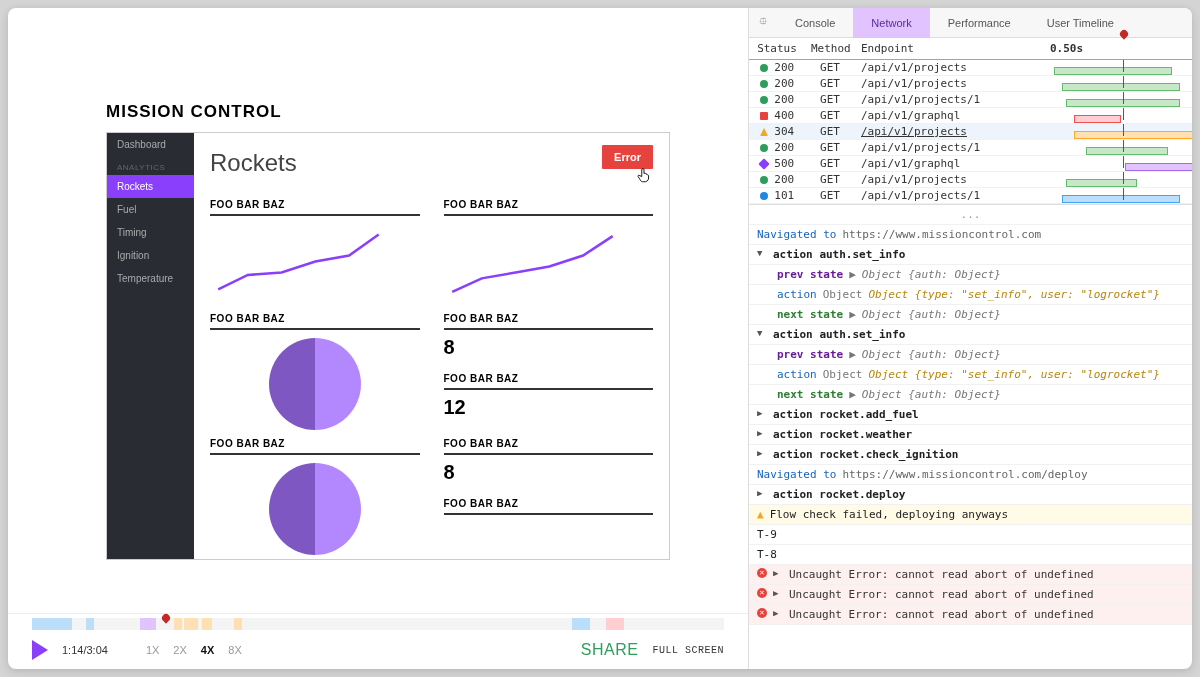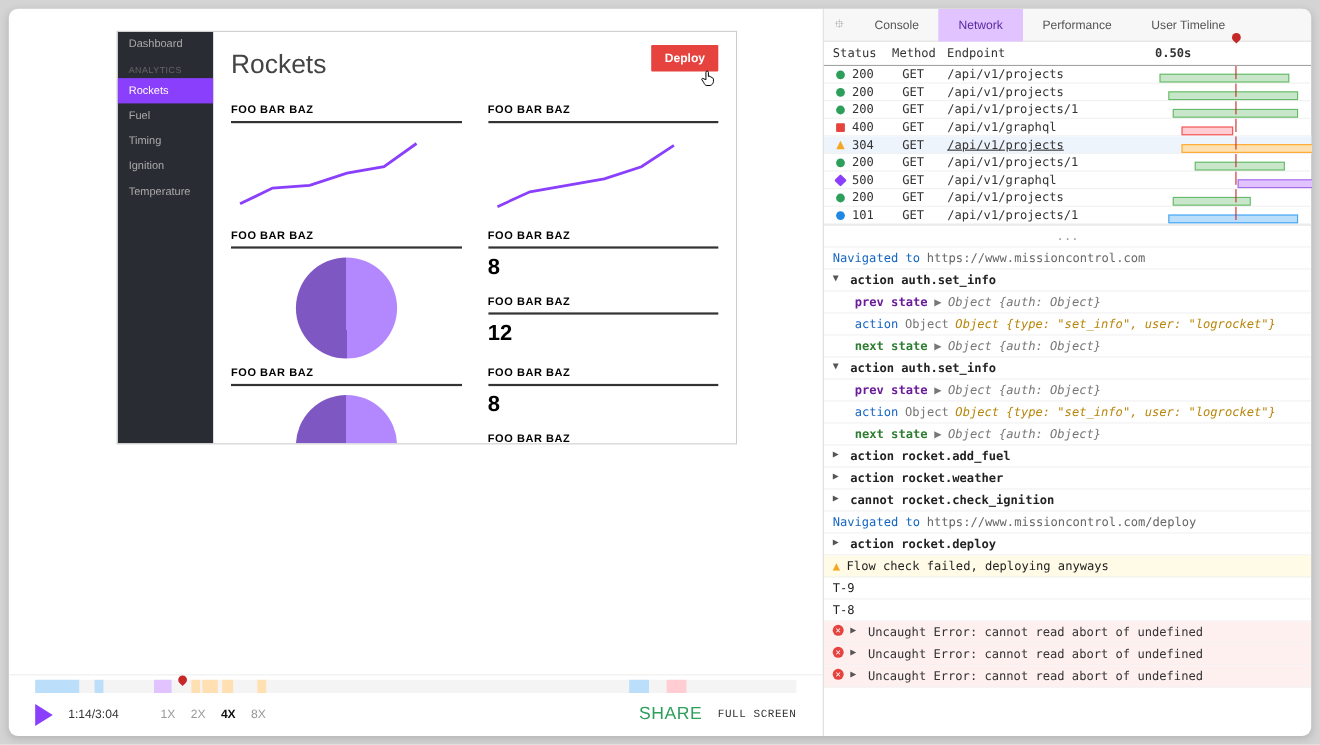--- a/index.html
+++ b/index.html
@@ -4,21 +4,21 @@
 <style>
 * { box-sizing: border-box; margin: 0; padding: 0; }
 body { font-family: -apple-system, Helvetica, Arial, sans-serif; background: #d4d4d4; width: 1200px; height: 677px; overflow: hidden; font-size: 12px; }
 .shell { background: #fff; width: 1184px; height: 661px; margin: 8px; border-radius: 8px; display: flex; overflow: hidden; box-shadow: 0 2px 8px rgba(0,0,0,0.15); }
 .left { width: 740px; display: flex; flex-direction: column; position: relative; }
 .right { flex: 1; border-left: 1px solid #ddd; display: flex; flex-direction: column; font-family: Menlo, Consolas, monospace; font-size: 11px; }
 
 
 .app-wrap { flex: 1; padding: 20px 0 0 0; display: flex; flex-direction: column; }
 .brand { font-weight: 900; font-size: 17px; letter-spacing: 1px; padding: 74px 0 10px 98px; font-family: Arial Black, Arial, sans-serif; }
-.appbox { border: 1px solid #ccc; margin: 0 78px 0 98px; height: 376px; display: flex; overflow: hidden; }
+.appbox { border: 1px solid #ccc; margin: 0 78px 0 98px; height: 428px; display: flex; overflow: hidden; }
 .sidebar { width: 87px; background: #2a2c34; color: #aaa; font-size: 10px; }
 .sidebar .item { padding: 6px 10px; cursor: pointer; }
 .sidebar .item.active { background: #8a3ffc; color: #fff; }
 .sidebar .heading { padding: 7px 10px 3px 10px; color: #666; font-size: 8px; letter-spacing: 0.5px; }
 .main { flex: 1; background: #fff; padding: 12px 16px; overflow: hidden; position: relative; }
 .main-title { font-size: 24px; font-weight: 300; color: #444; padding: 4px 0 18px 0; }
 .deploy { position: absolute; top: 12px; right: 16px; background: #e6433e; color: #fff; border: none; padding: 6px 12px; font-size: 11px; font-weight: 600; cursor: pointer; border-radius: 1px;}
 .cursor-hand { position: absolute; top: 32px; right: 16px; width: 18px; height: 20px; }
 .grid { display: grid; grid-template-columns: 1fr 1fr; gap: 0 24px; }
 .card {}
@@ -86,33 +86,34 @@
 .icon-warn { color:#f5a623; }
 .icon-err { display:inline-block; width:10px;height:10px;border-radius:50%;background:#e6433e;color:#fff;text-align:center;line-height:10px;font-size:8px;font-weight:700;}
 </style>
 </head>
 <body>
 
 <div class="shell">
 
   <div class="left">
     <div class="app-wrap">
+      <div class="brand">MISSION CONTROL</div>
       <div class="appbox">
         <div class="sidebar">
           <div class="item">Dashboard</div>
           <div class="heading">ANALYTICS</div>
           <div class="item active">Rockets</div>
           <div class="item">Fuel</div>
           <div class="item">Timing</div>
           <div class="item">Ignition</div>
           <div class="item">Temperature</div>
         </div>
         <div class="main">
           <div class="main-title">Rockets</div>
-          <button class="deploy">Deploy</button>
+          <button class="deploy">Error</button>
           <svg class="cursor-hand" viewBox="0 0 24 24">
               <path fill="#fff" stroke="#000" stroke-width="1.2" d="M9 11V5a1.5 1.5 0 0 1 3 0v5l1-.3a1.3 1.3 0 0 1 1.6 1l.6.1a1.3 1.3 0 0 1 1.4 1l.5.1a1.3 1.3 0 0 1 1 1.3V16c0 2-1 4-4 5h-4c-2 0-3-2-4-4l-2-3c-.6-1 .4-2 1.4-1.5L9 14z"></path>
             </svg>
           <div class="grid">
             <div class="card">
               <div class="card-h">FOO BAR BAZ</div>
               <svg class="linechart" viewBox="0 0 200 90">
                   <polyline points="5,75 40,58 80,55 120,42 160,35 195,10" fill="none" stroke="#8a3ffc" stroke-width="3"></polyline>
                 </svg>
             </div>
@@ -331,21 +332,21 @@
       <div class="crow">
           <span class="arrow">▶</span>
           <b>action rocket.add_fuel</b>
         </div>
       <div class="crow">
           <span class="arrow">▶</span>
           <b>action rocket.weather</b>
         </div>
       <div class="crow">
           <span class="arrow">▶</span>
-          <b>cannot rocket.check_ignition</b>
+          <b>action rocket.check_ignition</b>
         </div>
 
       <div class="crow nav">
           <span class="k-blue">Navigated to</span> 
           <span>https://www.missioncontrol.com/deploy</span>
         </div>
       <div class="crow">
           <span class="arrow">▶</span>
           <b>action rocket.deploy</b>
         </div>

